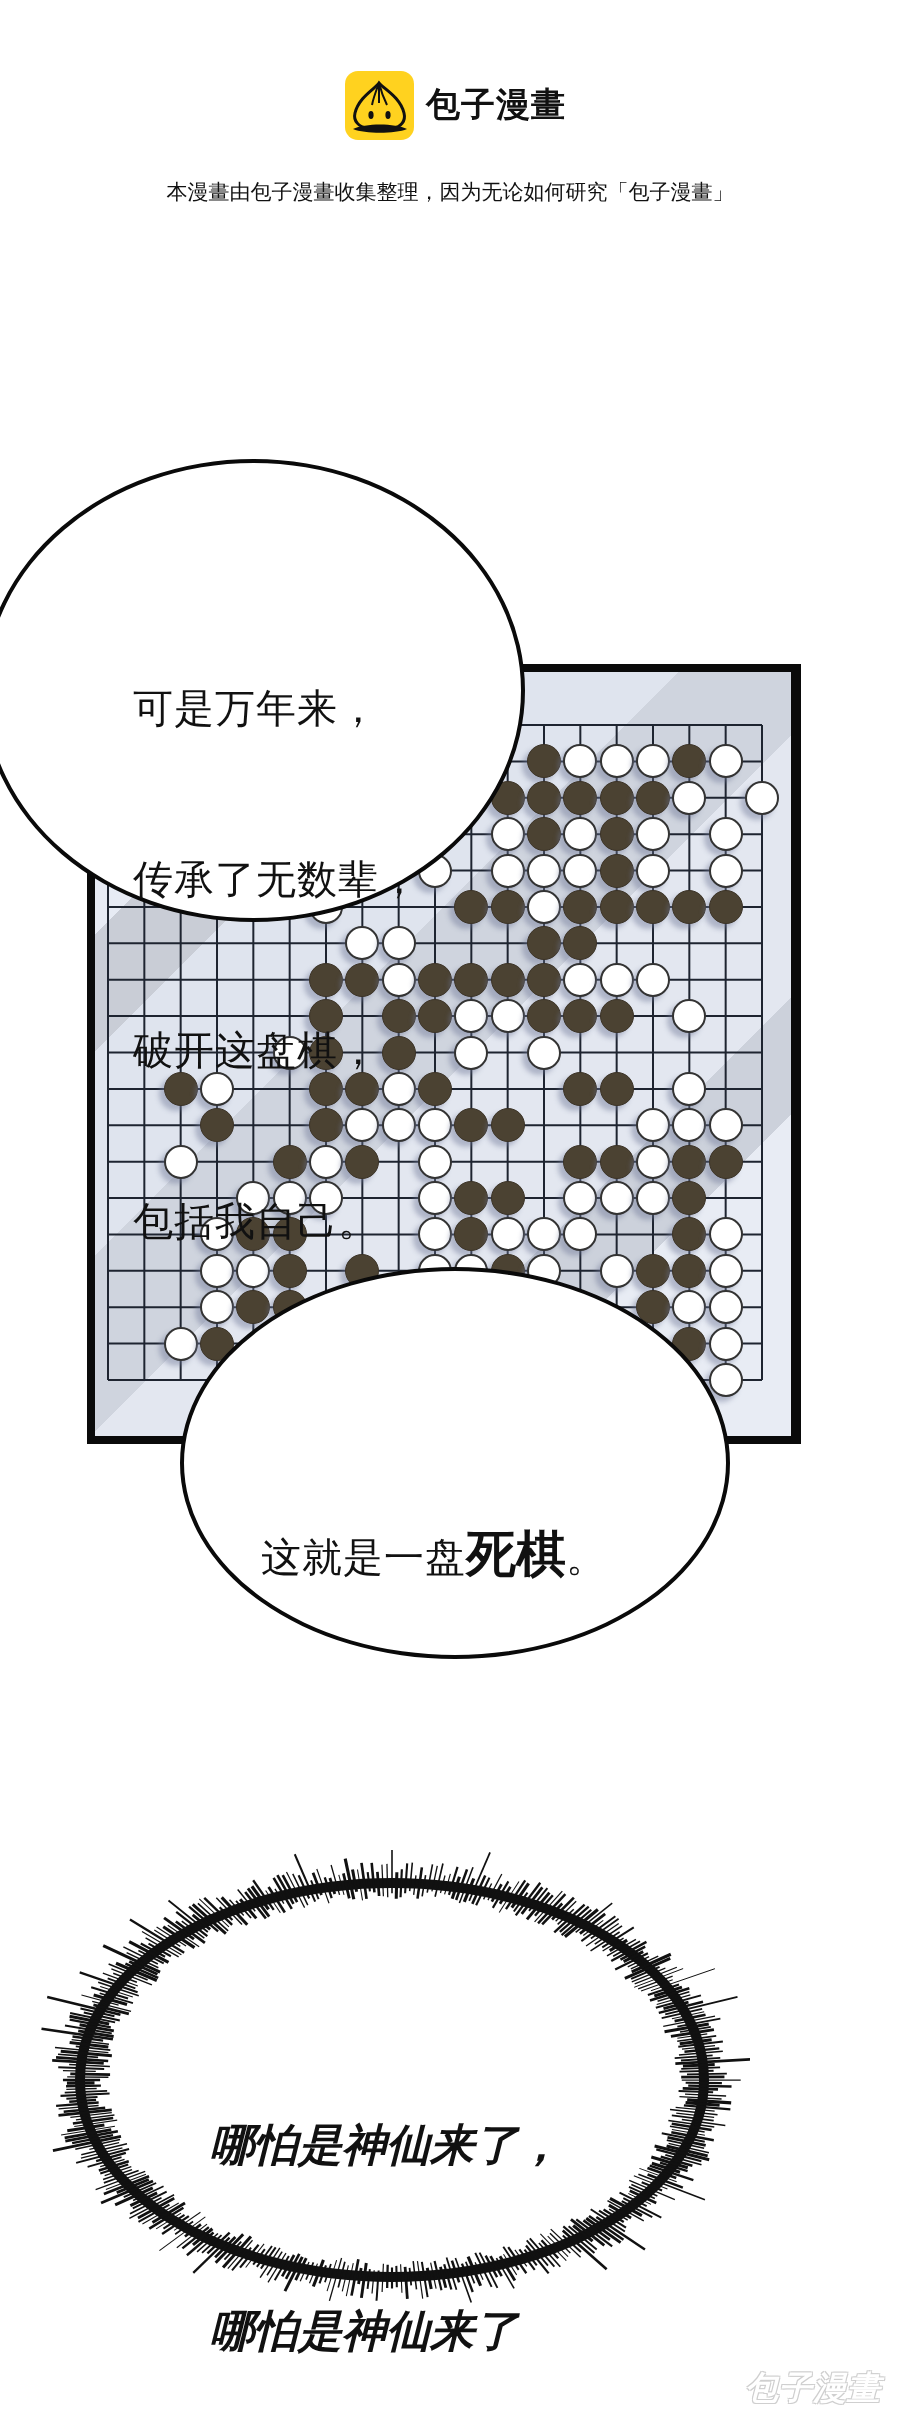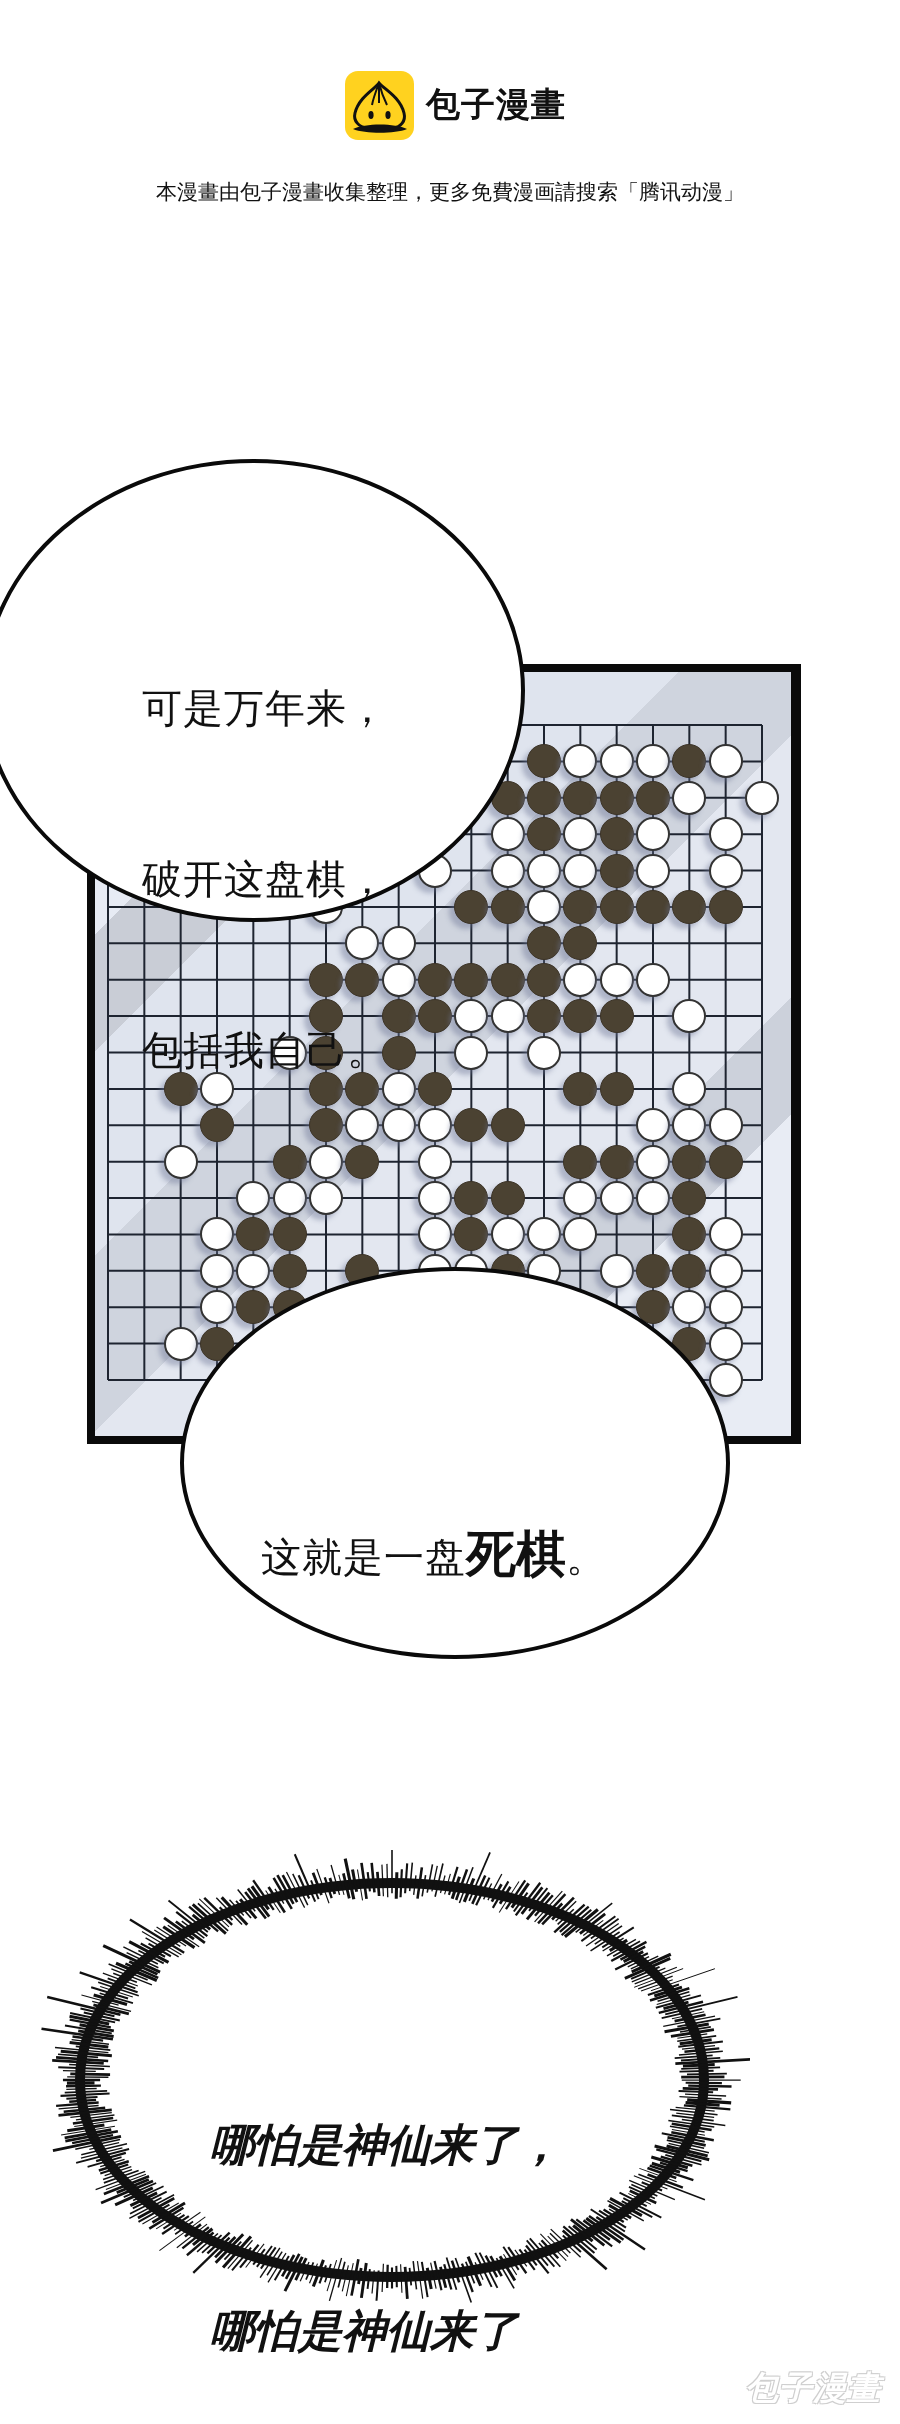--- a/index.html
+++ b/index.html
@@ -31,21 +31,21 @@
   .stone.white { background: #ffffff; border: 2px solid #333333; }
 
   
   .bubble { position: absolute; background: #ffffff; border: 4px solid #0a0a0a;
             border-radius: 50%; box-sizing: border-box; }
   .bubble-1 { left: -18px; top: 459px; width: 543px; height: 463px; }
   .bubble-2 { left: 180px; top: 1267px; width: 550px; height: 392px; }
 
   .bubble-text { position: absolute; font-size: 40px; line-height: 57px; color: #111;
                  white-space: pre; letter-spacing: 1px; }
-  .bubble-1-text { left: 142px; top: 566px; }
+  .bubble-1-text { left: 133px; top: 566px; }
   .bubble-2-text { left: 261px; top: 1394px; line-height: 64px; }
   .bubble-2-text .line { display: block; }
   .emph { font-weight: bold; font-size: 50px; letter-spacing: 0; }
 
   
   .shout { position: absolute; left: 40px; top: 1850px; width: 710px; height: 470px; }
   .shout svg { width: 710px; height: 470px; display: block; }
   .shout-text { position: absolute; left: 210px; top: 1990px; font-size: 44px; font-weight: bold;
                 font-style: italic; line-height: 62px; color: #111; white-space: pre; }
   .shout-text .line { display: block; }
@@ -61,21 +61,21 @@
 <div class="logo-box">
   <svg viewBox="0 0 69 69">
     <path d="M34 12 C30 18 14 26 10 42 C8 50 14 56 22 57 L48 57 C56 56 61 50 59 42 C55 26 39 18 34 12 Z" fill="#ffd21f" stroke="#111" stroke-width="3"></path>
     <path d="M34 12 C31 20 28 28 27 34 M34 12 C36 20 39 28 42 34 M34 12 C34 20 34 28 34 32" fill="none" stroke="#111" stroke-width="2"></path>
     <ellipse cx="26" cy="44" rx="2.6" ry="4" fill="#111"></ellipse>
     <ellipse cx="43" cy="44" rx="2.6" ry="4" fill="#111"></ellipse>
     <path d="M8 58 C20 52 50 52 62 58 C50 63 20 63 8 58 Z" fill="#111"></path>
   </svg>
 </div>
 <div class="brand-name">包子漫畫</div>
-<div class="source-note">本漫畫由包子漫畫收集整理，更多免費漫画請搜索「腾讯动漫」</div>
+<div class="source-note">本漫畫由包子漫畫收集整理，因为无论如何研究「包子漫畫」</div>
 
 <div class="board-frame"></div>
 <div class="board-grid" id="board-grid">
   <svg id="grid-svg" width="654" height="655">
       <line x1="0" x2="0" y1="0" y2="655" stroke="#1e2430" stroke-width="2"></line>
       <line x1="36.333333333333336" x2="36.333333333333336" y1="0" y2="655" stroke="#1e2430" stroke-width="2"></line>
       <line x1="72.66666666666667" x2="72.66666666666667" y1="0" y2="655" stroke="#1e2430" stroke-width="2"></line>
       <line x1="109" x2="109" y1="0" y2="655" stroke="#1e2430" stroke-width="2"></line>
       <line x1="145.33333333333334" x2="145.33333333333334" y1="0" y2="655" stroke="#1e2430" stroke-width="2"></line>
       <line x1="181.66666666666669" x2="181.66666666666669" y1="0" y2="655" stroke="#1e2430" stroke-width="2"></line>
@@ -245,20 +245,21 @@
     <div class="stone white" style="left: 72.6667px; top: 618.611px;"></div>
     <div class="stone black" style="left: 109px; top: 618.611px;"></div>
     <div class="stone black" style="left: 581.333px; top: 618.611px;"></div>
     <div class="stone white" style="left: 617.667px; top: 618.611px;"></div>
     <div class="stone white" style="left: 617.667px; top: 655px;"></div>
   </div>
 
 <div class="bubble bubble-1"></div>
 <div class="bubble-text bubble-1-text">
   <div>可是万年来，</div>
+  <div>传承了无数辈，</div>
   <div>破开这盘棋，</div>
   <div>包括我自己。</div>
 </div>
 
 <div class="bubble bubble-2"></div>
 <div class="bubble-text bubble-2-text">
   <span class="line"><span>这就是一盘</span><span class="emph">死棋</span><span>。</span></span>
 </div>
 
 <div class="shout">

